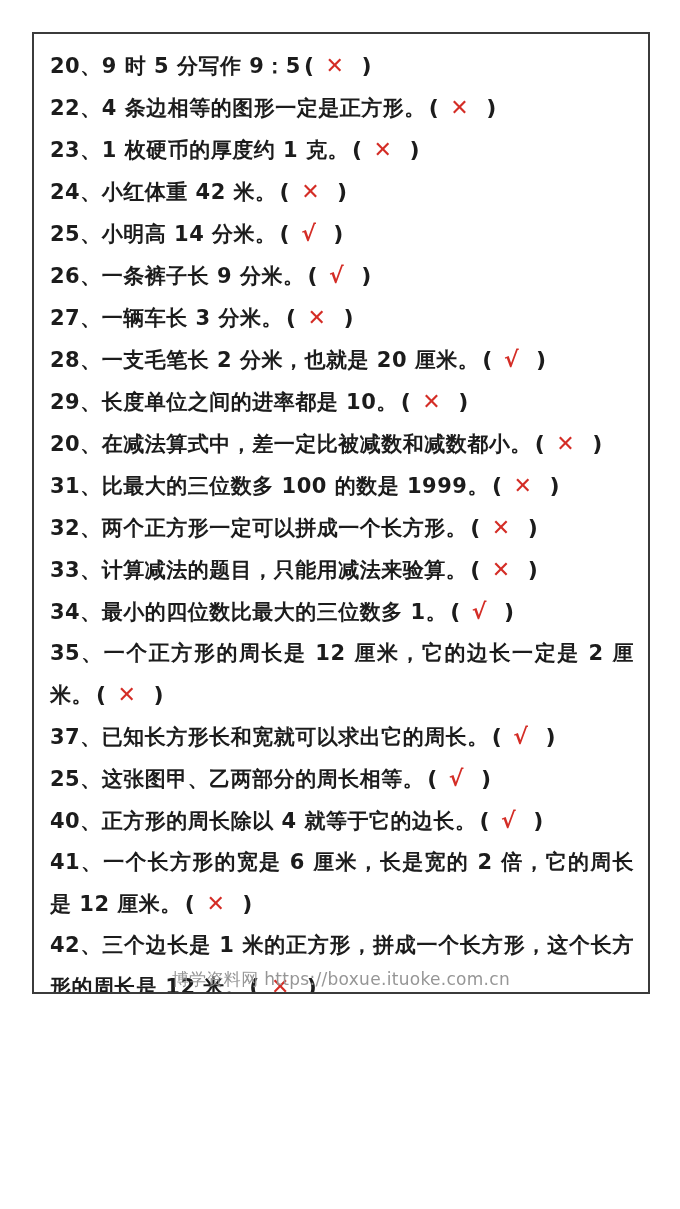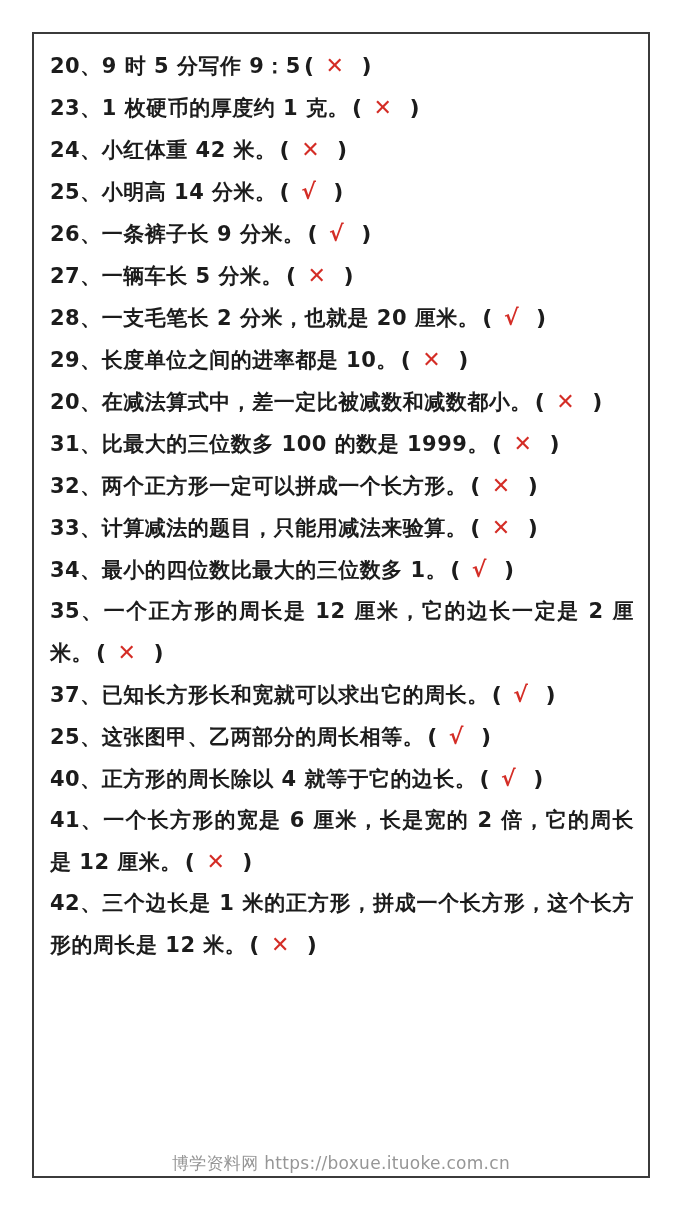--- a/index.html
+++ b/index.html
@@ -12,21 +12,21 @@
   *{margin:0;padding:0;box-sizing:border-box;}
   html,body{width:680px;height:1209px;overflow:hidden;}
   body{
     background:var(--page_bg);
     font-family:"DejaVu Sans",sans-serif;
     color:var(--text_black);
   }
   .frame{
     position:absolute;
     left:32px;top:32px;
-    width:618px;height:1146px;
+    width:618px;height:962px;
     border:2px solid var(--border_gray);
     background:var(--page_bg);
     padding:11px 14px 0 16px;
     overflow:hidden;
   }
   .q-list{display:block;}
   .q{
     font-size:21px;
     font-weight:700;
     line-height:41px;
@@ -59,30 +59,31 @@
   }
 </style>
 </head>
 <body>
 
 <div class="frame">
   <div class="q-list">
   <div class="q"><span class="q-text">20、9 时 5 分写作 9：5</span><span class="paren paren-open">(</span><span class="mark">✕</span><span class="paren paren-close">)</span></div>
 
 
+  <div class="q"><span class="q-text">22、4 条边相等的图形一定是正方形。</span><span class="paren paren-open">(</span><span class="mark">✕</span><span class="paren paren-close">)</span></div>
 
   <div class="q"><span class="q-text">23、1 枚硬币的厚度约 1 克。</span><span class="paren paren-open">(</span><span class="mark">✕</span><span class="paren paren-close">)</span></div>
 
   <div class="q"><span class="q-text">24、小红体重 42 米。</span><span class="paren paren-open">(</span><span class="mark">✕</span><span class="paren paren-close">)</span></div>
 
   <div class="q"><span class="q-text">25、小明高 14 分米。</span><span class="paren paren-open">(</span><span class="mark">√</span><span class="paren paren-close">)</span></div>
 
   <div class="q"><span class="q-text">26、一条裤子长 9 分米。</span><span class="paren paren-open">(</span><span class="mark">√</span><span class="paren paren-close">)</span></div>
 
-  <div class="q"><span class="q-text">27、一辆车长 5 分米。</span><span class="paren paren-open">(</span><span class="mark">✕</span><span class="paren paren-close">)</span></div>
+  <div class="q"><span class="q-text">27、一辆车长 3 分米。</span><span class="paren paren-open">(</span><span class="mark">✕</span><span class="paren paren-close">)</span></div>
 
   <div class="q"><span class="q-text">28、一支毛笔长 2 分米，也就是 20 厘米。</span><span class="paren paren-open">(</span><span class="mark">√</span><span class="paren paren-close">)</span></div>
 
   <div class="q"><span class="q-text">29、长度单位之间的进率都是 10。</span><span class="paren paren-open">(</span><span class="mark">✕</span><span class="paren paren-close">)</span></div>
 
   <div class="q"><span class="q-text">20、在减法算式中，差一定比被减数和减数都小。</span><span class="paren paren-open">(</span><span class="mark">✕</span><span class="paren paren-close">)</span></div>
 
   <div class="q"><span class="q-text">31、比最大的三位数多 100 的数是 1999。</span><span class="paren paren-open">(</span><span class="mark">✕</span><span class="paren paren-close">)</span></div>
 
   <div class="q"><span class="q-text">32、两个正方形一定可以拼成一个长方形。</span><span class="paren paren-open">(</span><span class="mark">✕</span><span class="paren paren-close">)</span></div>

